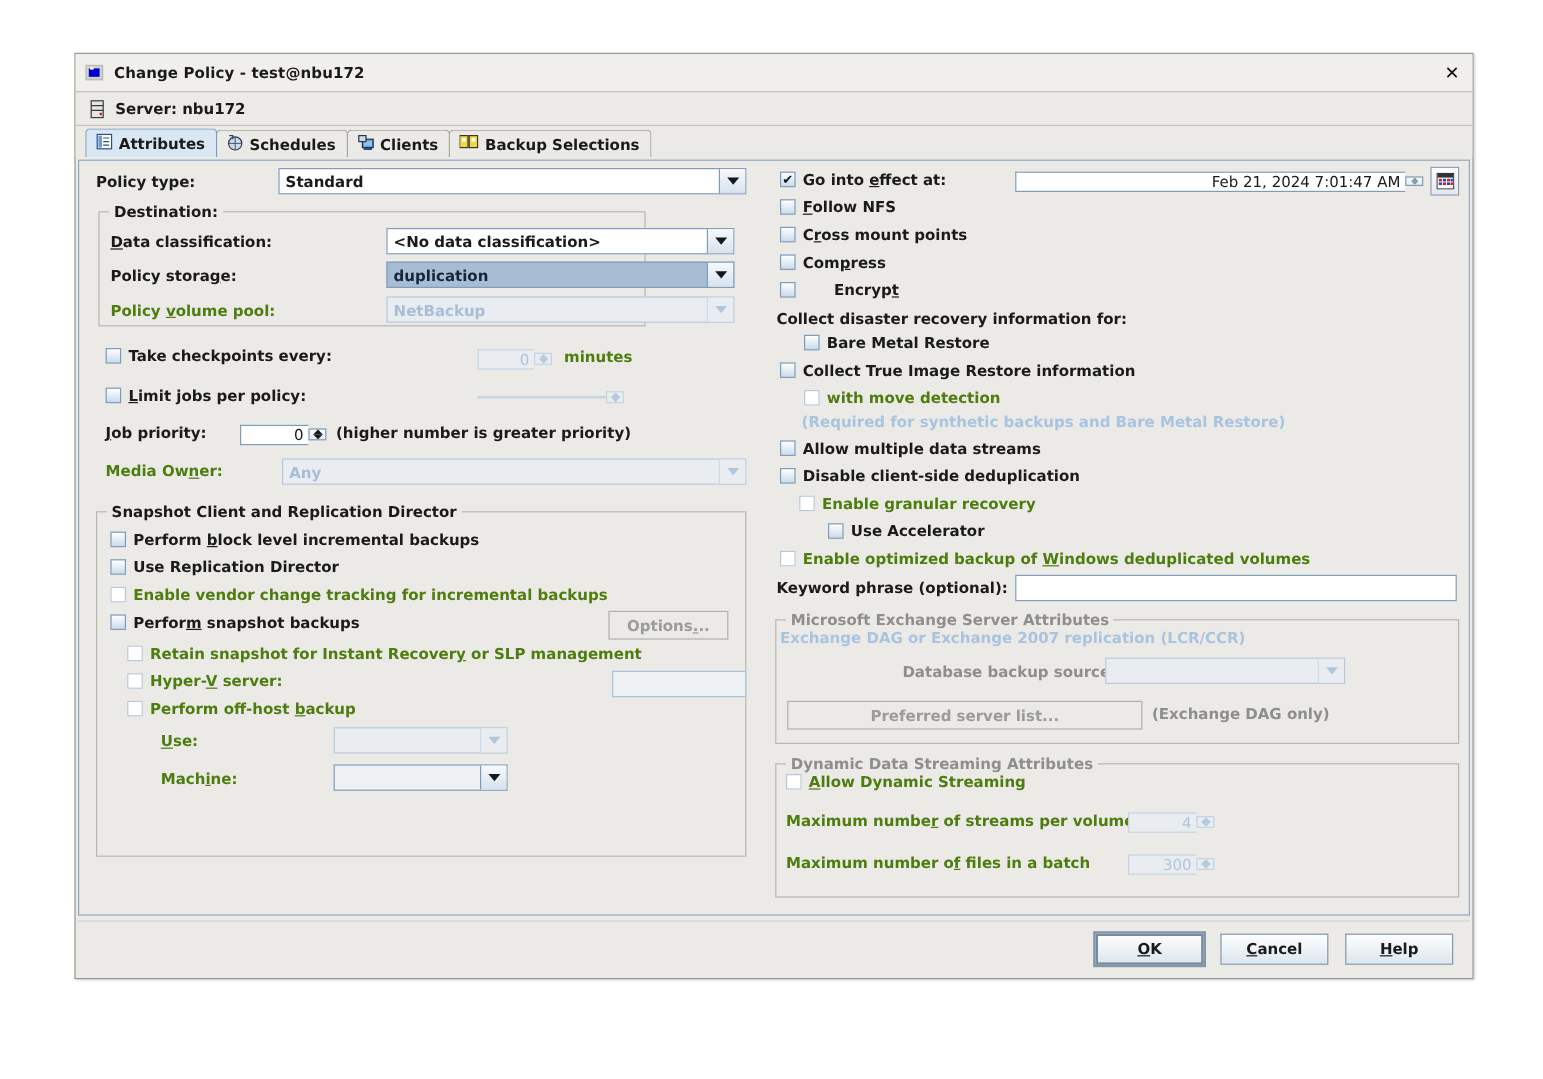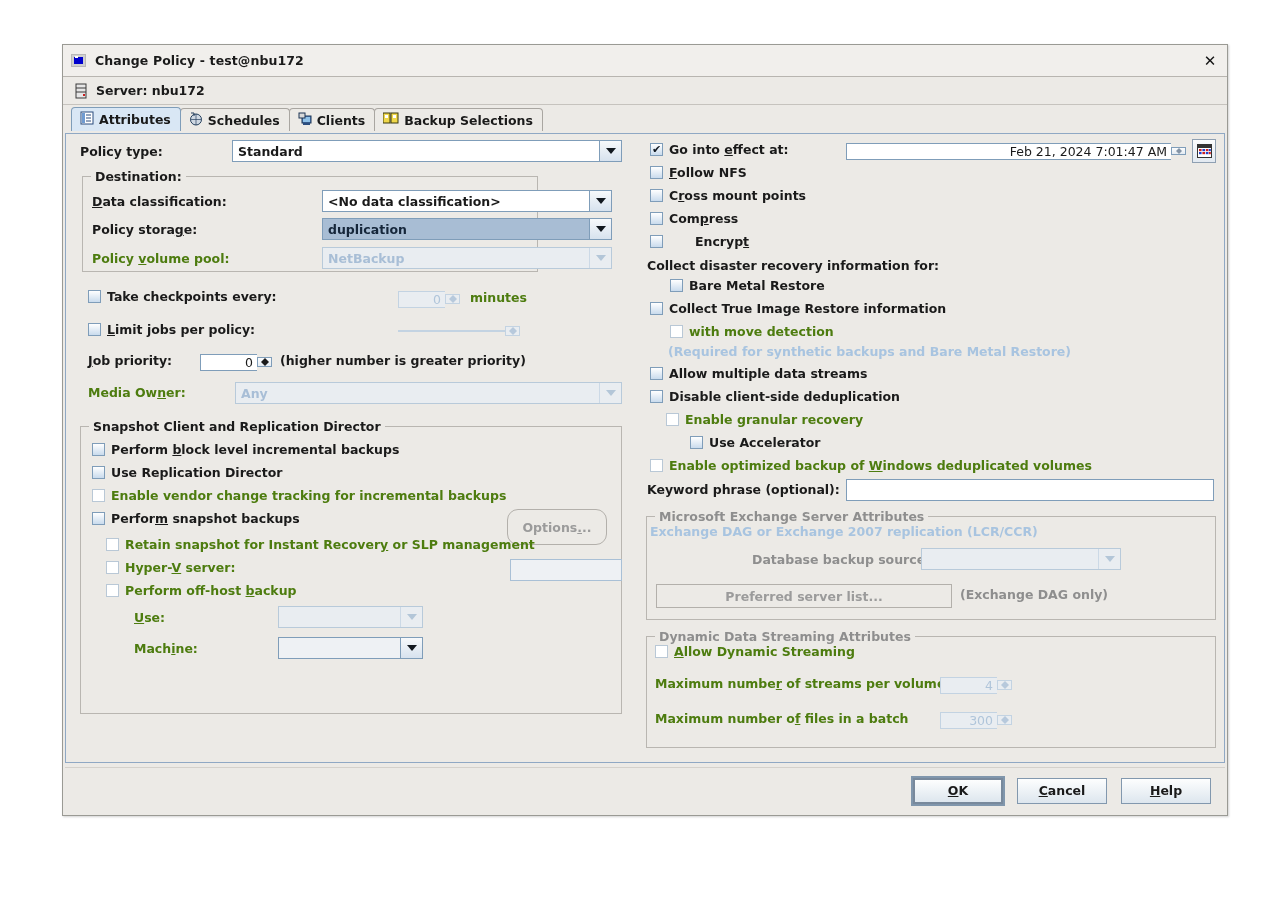--- a/index.html
+++ b/index.html
@@ -369,21 +369,21 @@
         <span class="lbl">Use Replication Director</span>
       </div>
       <div class="row cbrow" style="left:12px;top:354px;">
         <span class="cb plaindis"></span>
         <span class="lbl dis">Enable vendor change tracking for incremental backups</span>
       </div>
       <div class="row cbrow" style="left:12px;top:377px;">
         <span class="cb"></span>
         <span class="lbl">Perfor<span class="u">m</span> snapshot backups</span>
       </div>
-      <div class="btn dis" style="position:absolute;left:427px;top:375px;width:100px;height:36px;border-radius:11px;">
+      <div class="btn dis" style="position:absolute;left:427px;top:375px;width:100px;height:24px;">
         <span>Options<span class="u">.</span>..</span>
       </div>
 
       <div class="row cbrow" style="left:26px;top:403px;">
         <span class="cb plaindis"></span>
         <span class="lbl dis">Retain snapshot for Instant Recover<span class="u">y</span> or SLP management</span>
       </div>
       <div class="row cbrow" style="left:26px;top:426px;">
         <span class="cb plaindis"></span>
         <span class="lbl dis">Hyper-<span class="u">V</span> server:</span>

